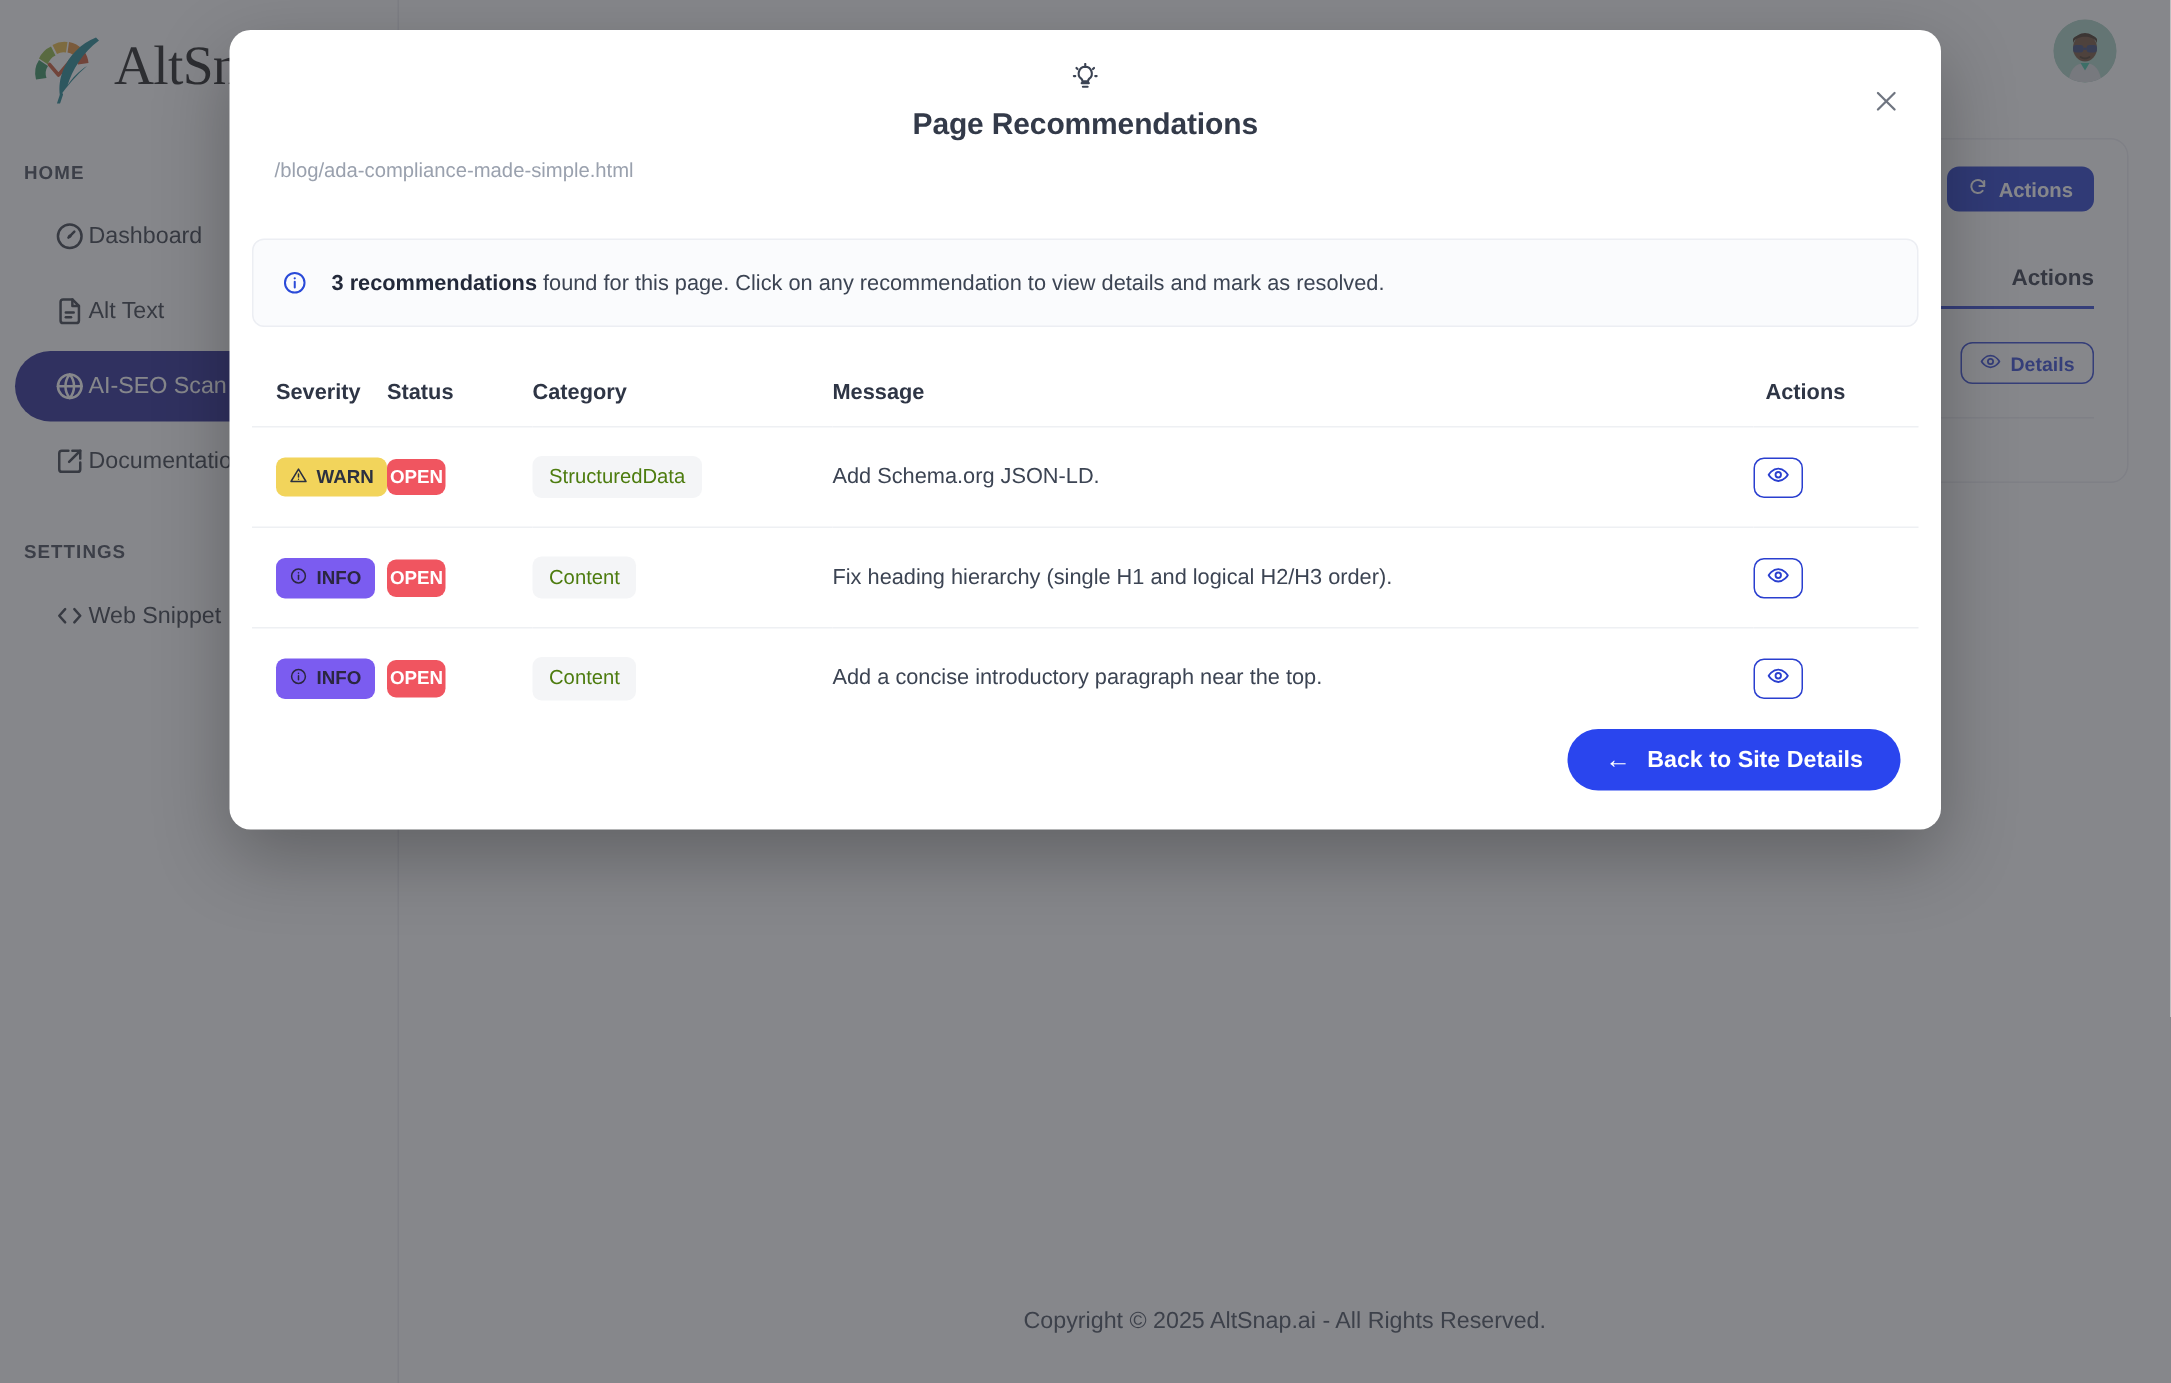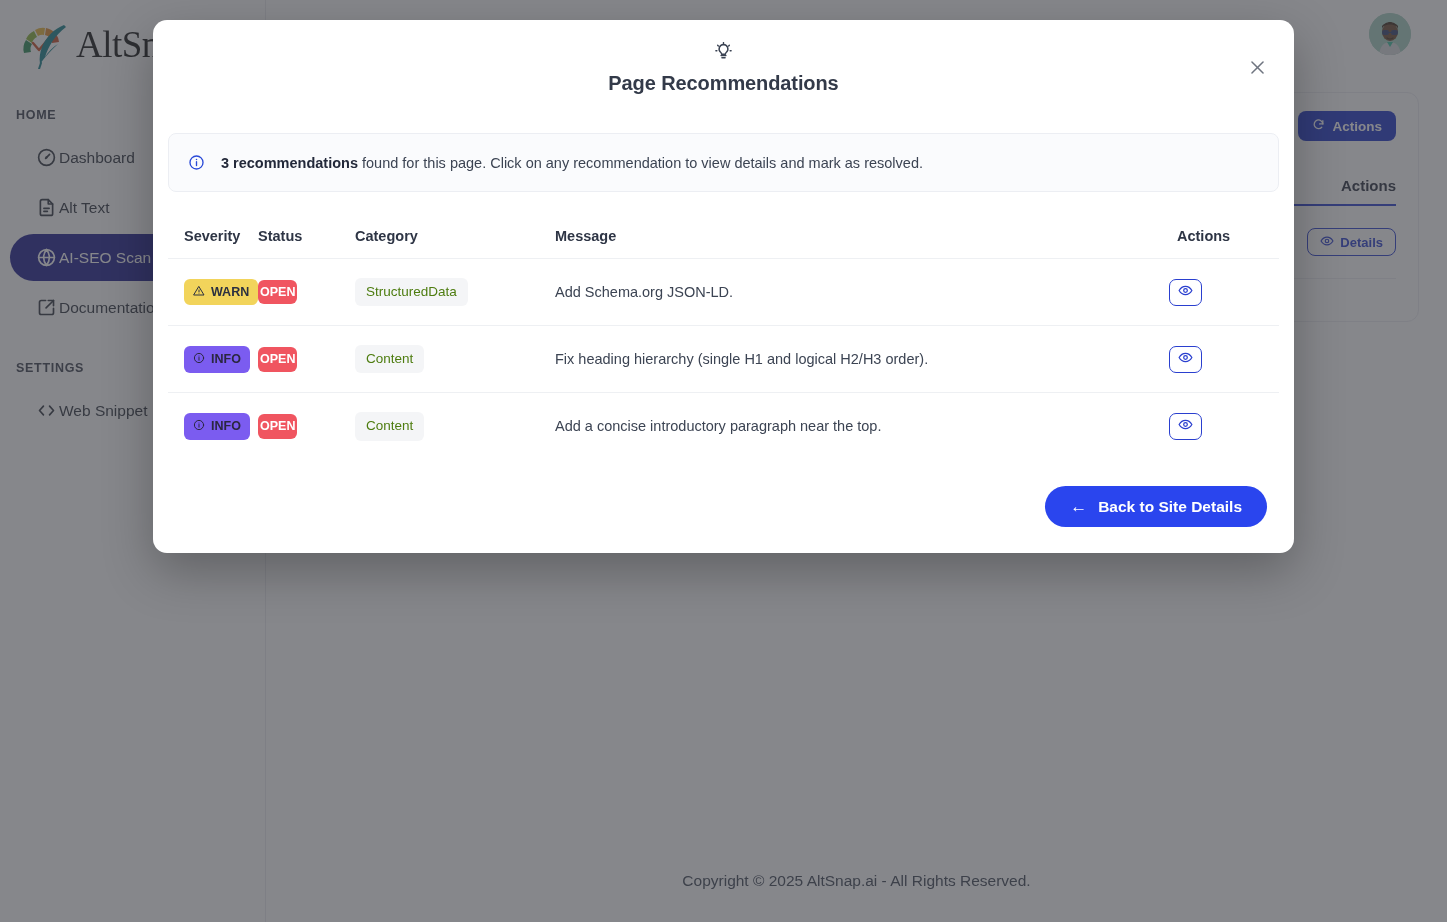--- a/index.html
+++ b/index.html
@@ -502,20 +502,21 @@
             <path d="M12 3.2 a5.6 5.6 0 0 0 -3.4 10 c0.7 0.6 1 1.4 1 2.2 h4.8 c0 -0.8 0.3 -1.6 1 -2.2 A5.6 5.6 0 0 0 12 3.2 Z"></path>
             <path d="M12 0.8 v1.2"></path>
               <path d="M4.6 4.2 l0.9 0.9"></path>
               <path d="M19.4 4.2 l-0.9 0.9"></path>
             <path d="M2.4 11 h1.2"></path>
               <path d="M20.4 11 h1.2"></path>
           </svg>
         </span>
         <span id="modal-title">Page Recommendations</span>
       </div>
+      <div id="modal-subtitle">/blog/ada-compliance-made-simple.html</div>
 
       <button id="modal-close">
         <svg viewBox="0 0 24 24" fill="none" stroke="currentColor" stroke-width="1.9" stroke-linecap="round">
           <path d="M5 5 L19 19"></path>
             <path d="M19 5 L5 19"></path>
         </svg>
       </button>
     </div>
 
     <div id="info-banner">

